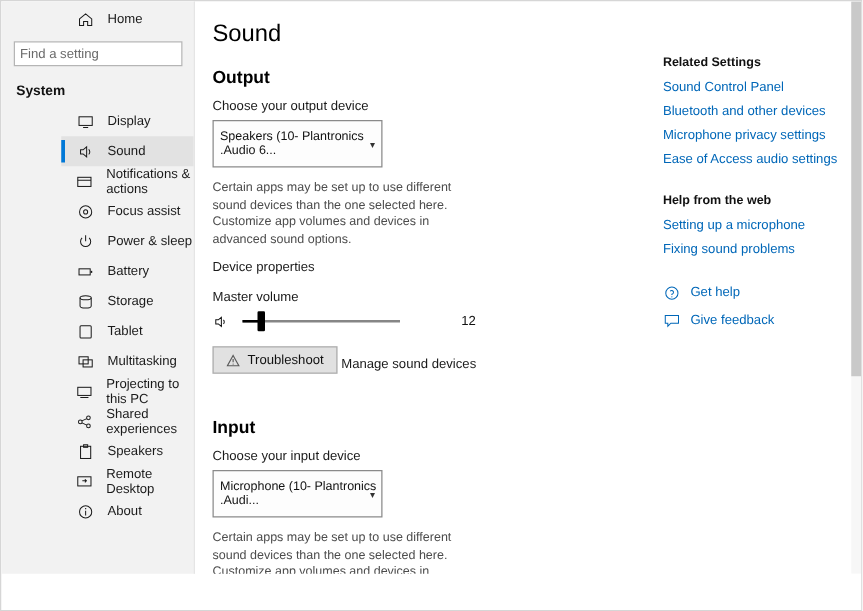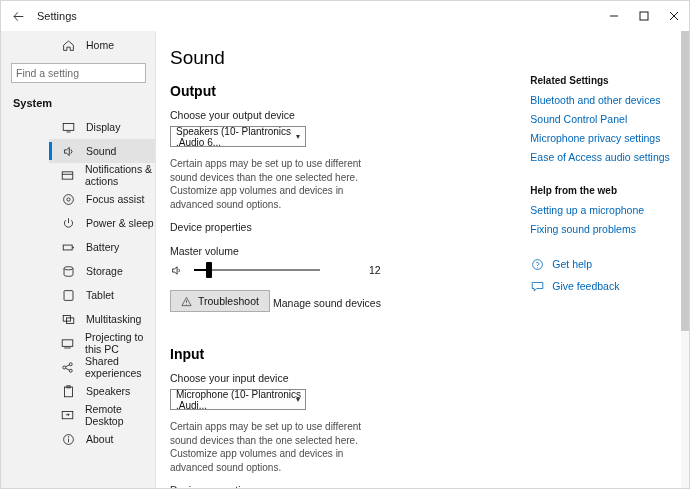--- a/index.html
+++ b/index.html
@@ -158,21 +158,21 @@
     color: #000;
   }
   .label {
     font-size: 10.5px;
     margin: 0 0 5px 0;
     color: #1a1a1a;
   }
   .combo {
     position: relative;
     width: 136px;
-    height: 21px;
+    height: 38px;
     border: 1px solid #8a8a8a;
     background: #fdfdfd;
     box-sizing: border-box;
     display: flex;
     align-items: center;
     font-size: 10px;
     color: #111;
     padding-left: 5px;
     margin-bottom: 10px;
   }
@@ -312,46 +312,20 @@
     width: 8px;
     height: 300px;
     background: #c9c9c9;
   }
 </style>
 </head>
 <body>
 
 <div class="window">
 
-  <div class="titlebar">
-    <div class="back-btn">
-      <svg width="13" height="13" viewBox="0 0 16 16">
-        <path d="M7 3 L2.5 8 L7 13" fill="none" stroke="currentColor" stroke-width="1.1"></path>
-        <path d="M2.6 8 L14 8" fill="none" stroke="currentColor" stroke-width="1.1"></path>
-      </svg>
-    </div>
-    <div class="title-text">Settings</div>
-    <div class="win-controls">
-      <div class="win-btn">
-        <svg width="10" height="10" viewBox="0 0 10 10">
-            <path d="M1 5 H9" stroke="currentColor" stroke-width="1"></path>
-          </svg>
-      </div>
-      <div class="win-btn">
-        <svg width="10" height="10" viewBox="0 0 10 10">
-            <rect x="1" y="1" width="8" height="8" fill="none" stroke="currentColor" stroke-width="1"></rect>
-          </svg>
-      </div>
-      <div class="win-btn close">
-        <svg width="10" height="10" viewBox="0 0 10 10">
-            <path d="M1 1 L9 9 M9 1 L1 9" stroke="currentColor" stroke-width="1"></path>
-          </svg>
-      </div>
-    </div>
-  </div>
 
   <div class="body-area">
 
     <div class="sidebar">
       <div class="home-row nav-item">
         <span class="nav-icon">
           <svg width="13" height="13" viewBox="0 0 16 16">
             <path d="M2 7.5 L8 2.5 L14 7.5 V14 H10 V10 H6 V14 H2 Z" fill="none" stroke="currentColor" stroke-width="1"></path>
           </svg>
         </span>
@@ -568,22 +542,22 @@
 
         
 
         
         
         
       </div>
 
       <div class="rail">
         <div class="rail-head">Related Settings</div>
+        <a class="rail-link">Sound Control Panel</a>
         <a class="rail-link">Bluetooth and other devices</a>
-        <a class="rail-link">Sound Control Panel</a>
         <a class="rail-link">Microphone privacy settings</a>
         <a class="rail-link">Ease of Access audio settings</a>
 
         <div class="rail-gap"></div>
 
         <div class="rail-head">Help from the web</div>
         <a class="rail-link">Setting up a microphone</a>
         <a class="rail-link">Fixing sound problems</a>
 
         <div class="rail-gap"></div>

